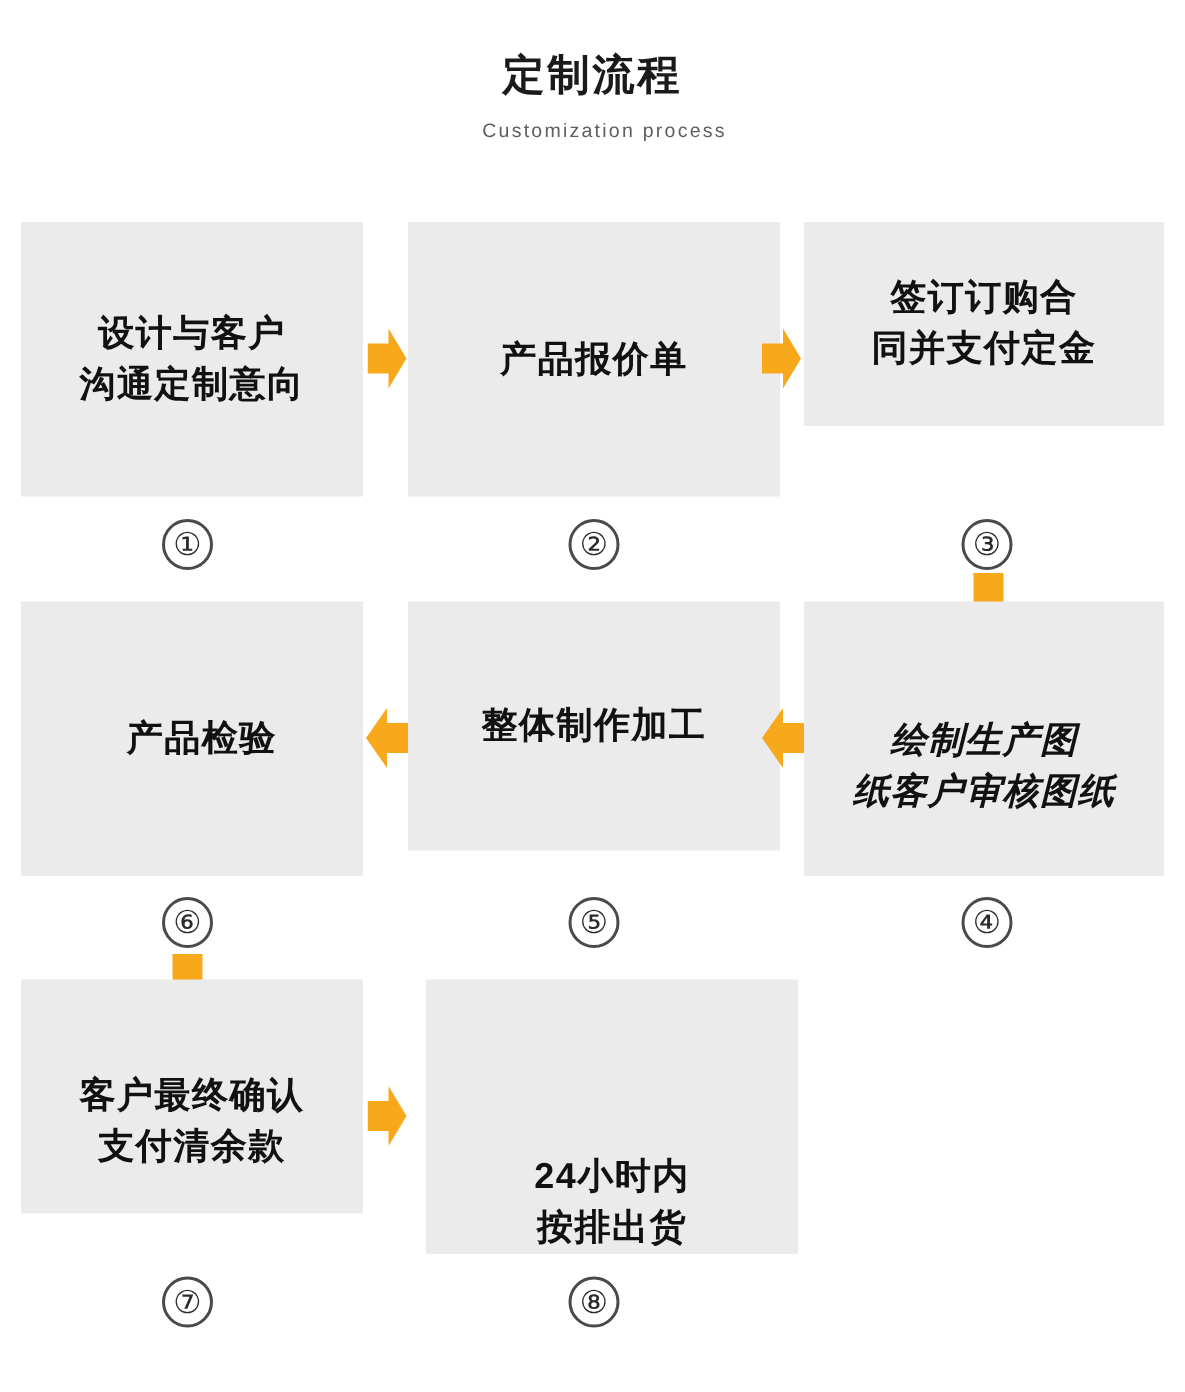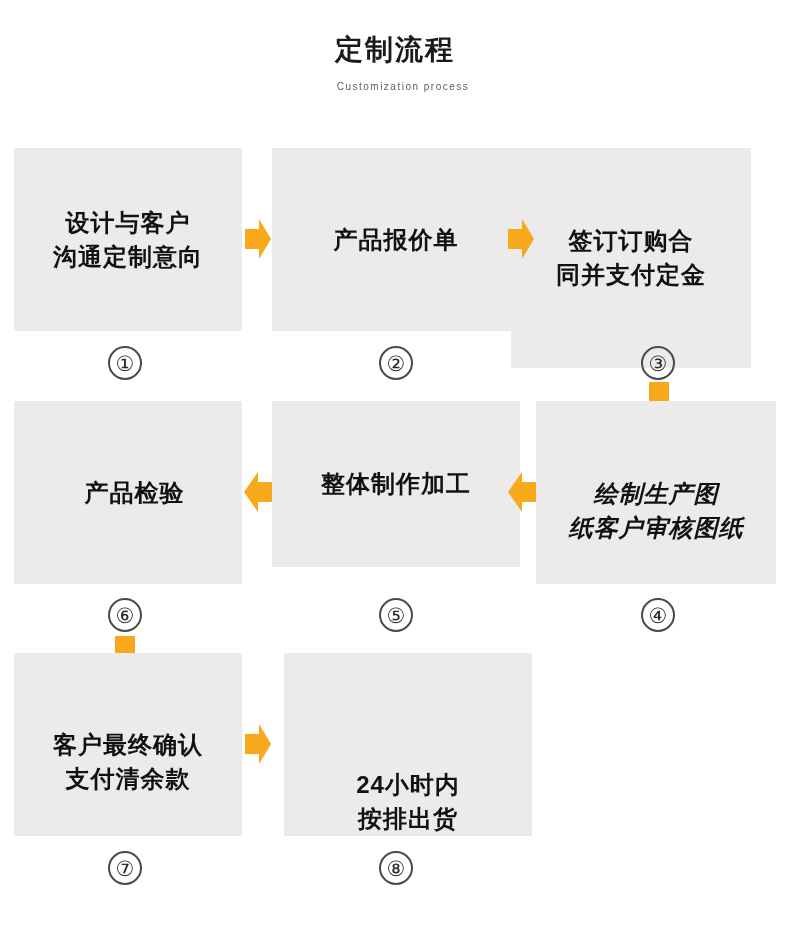--- a/index.html
+++ b/index.html
@@ -22,21 +22,21 @@
     text-align: center;
   }
   .title-cn {
     font-size: 28px;
     font-weight: bold;
     color: #1a1a1a;
     letter-spacing: 2px;
     line-height: 40px;
   }
   .title-en {
-    font-size: 10px;
+    font-size: 13px;
     color: #5d5d5d;
     letter-spacing: 1.5px;
     line-height: 26px;
     margin-top: 4px;
     margin-left: 16px;
   }
 
   
   .box {
     position: absolute;
@@ -88,21 +88,21 @@
   <div class="title-en">Customization process</div>
 </div>
 
 <div class="box" style="left:14px; top:148px; width:228px; height:183px;">
   <div class="box-label">设计与客户
 沟通定制意向</div>
 </div>
 <div class="box" style="left:272px; top:148px; width:248px; height:183px;">
   <div class="box-label">产品报价单</div>
 </div>
-<div class="box" style="left:511px; top:148px; width:240px; height:220px;">
+<div class="box" style="left:536px; top:148px; width:240px; height:136px;">
   <div class="box-label">签订订购合
 同并支付定金</div>
 </div>
 
 <div class="step-num" style="left:108px; top:346px;">
   <span style="font-size:21px;line-height:21px;">①</span>
 </div>
 <div class="step-num" style="left:379px; top:346px;">
   <span style="font-size:21px;line-height:21px;">②</span>
 </div>
@@ -160,21 +160,21 @@
     <polygon points="30,12 16,12 16,2 2,22 16,42 16,32 30,32" fill="#F7A81B"></polygon>
   </svg>
 </div>
 
 <div class="arrow" style="left:103px; top:636px;">
   <svg width="44" height="62" viewBox="0 0 44 62">
     <polygon points="12,0 32,0 32,40 42,40 22,60 2,40 12,40" fill="#F7A81B"></polygon>
   </svg>
 </div>
 
-<div class="box" style="left:14px; top:653px; width:228px; height:183px;">
+<div class="box" style="left:14px; top:653px; width:228px; height:156px;">
   <div class="box-label" style="padding-top:34px;">客户最终确认
 支付清余款</div>
 </div>
 <div class="box" style="left:284px; top:653px; width:248px; height:183px;align-items:flex-end;">
   <div class="box-label">24小时内
 按排出货</div>
 </div>
 
 <div class="step-num" style="left:108px; top:851px;">
   <span style="font-size:21px;line-height:21px;">⑦</span>

